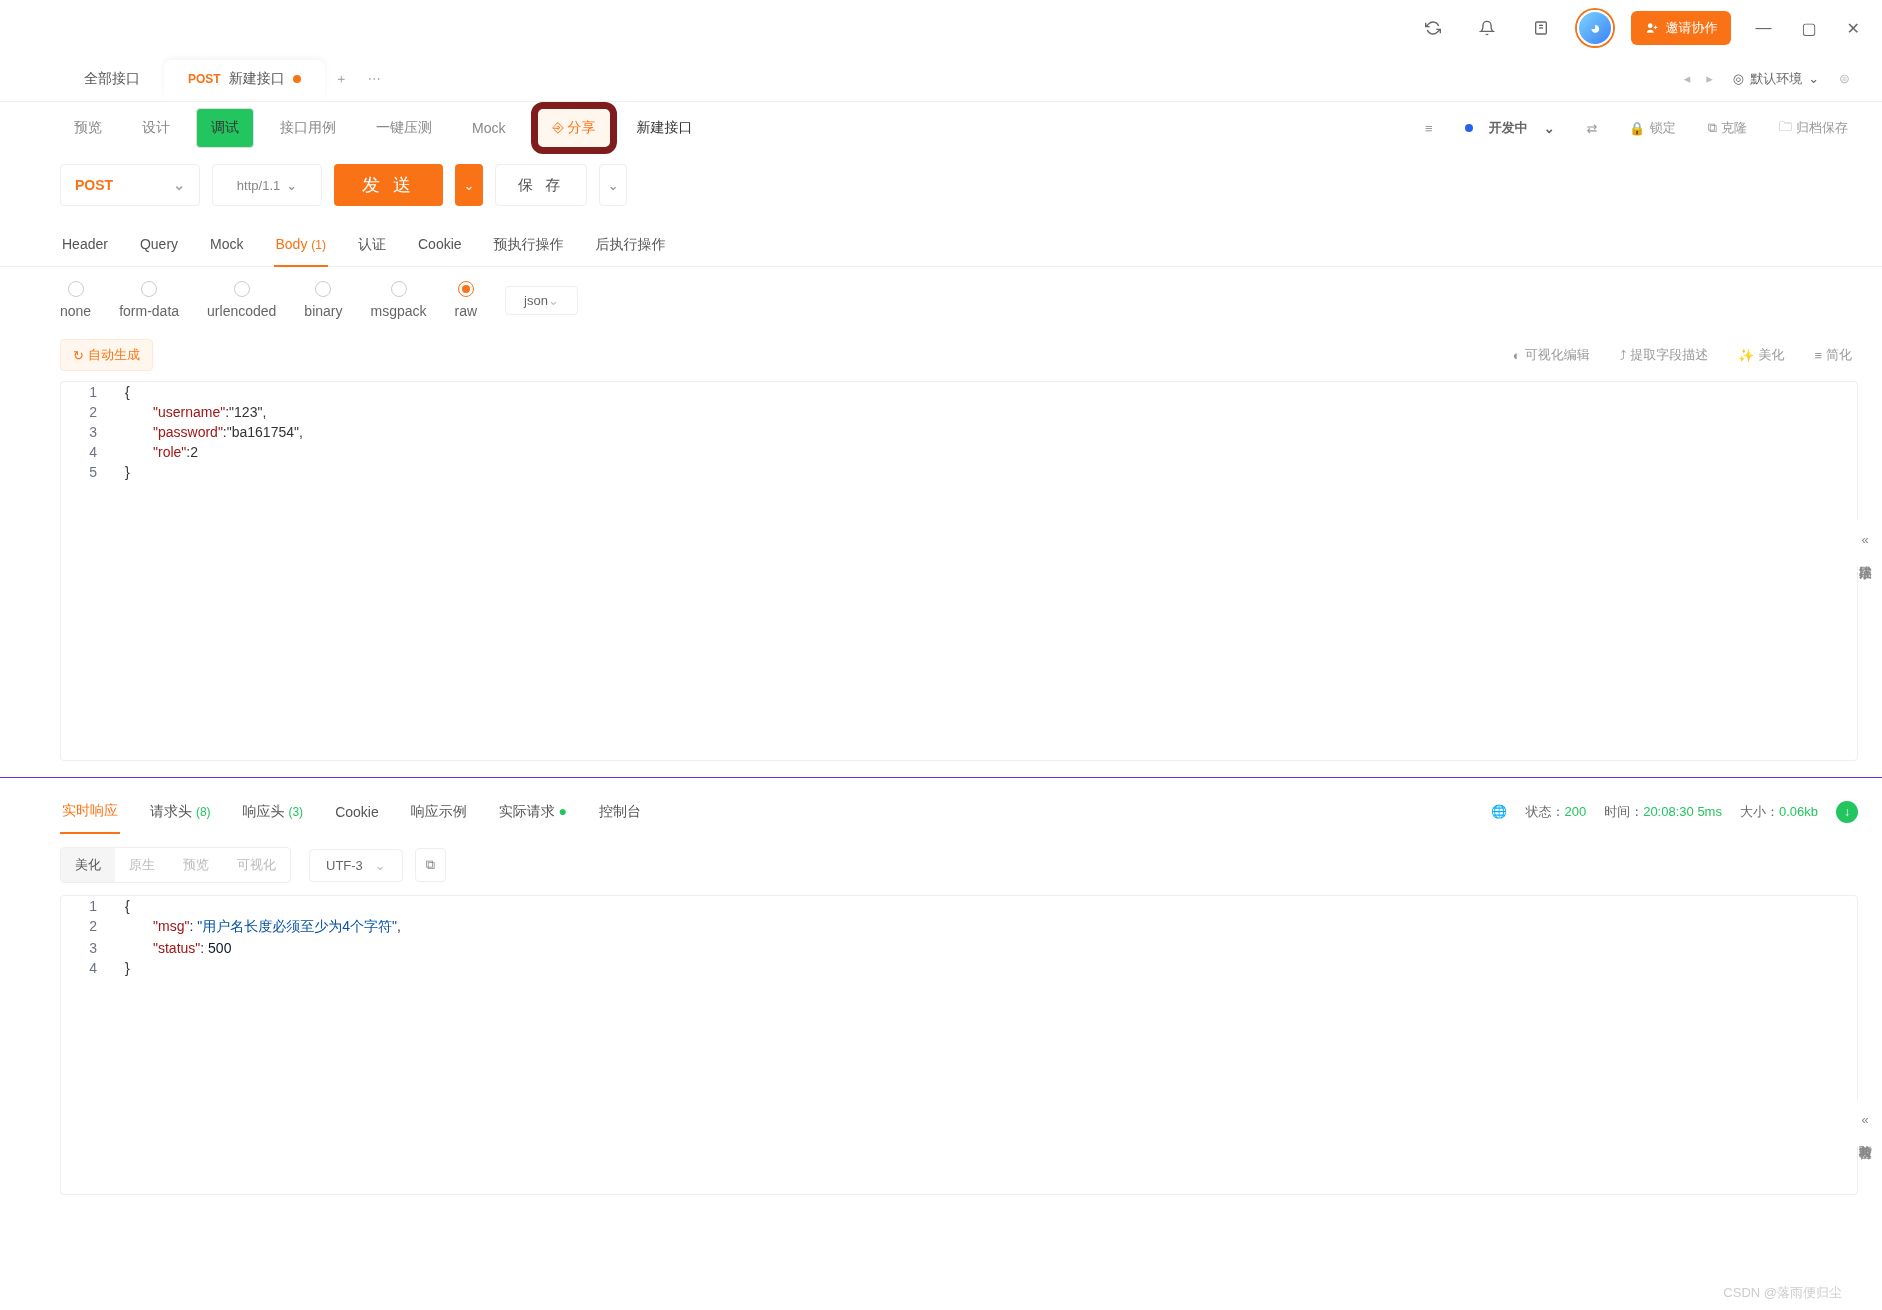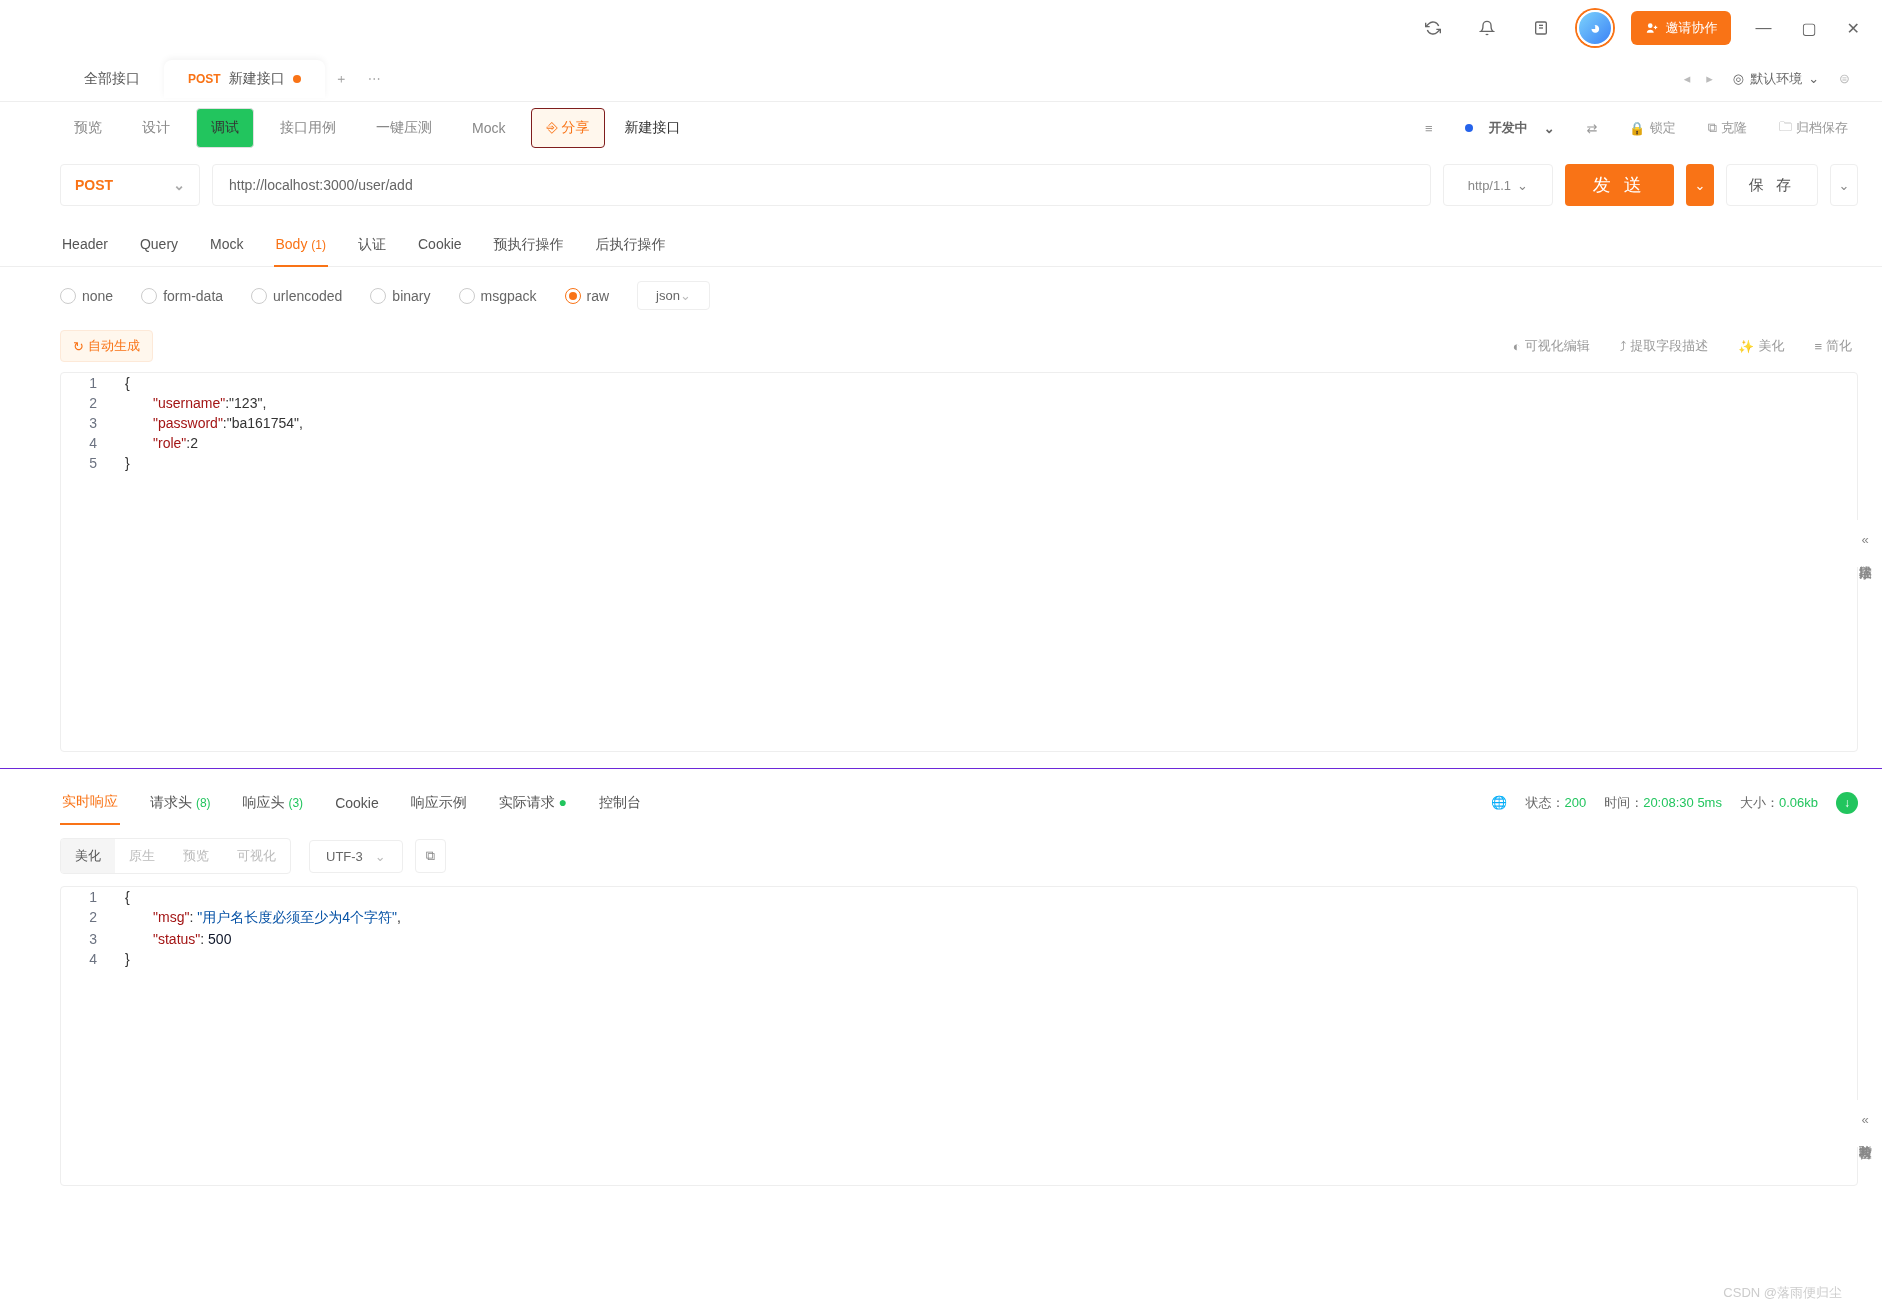--- a/index.html
+++ b/index.html
@@ -20,21 +20,21 @@
 .dirty-dot { width: 8px; height: 8px; background: #f97316; border-radius: 50%; }
 .tab-icon { color: #999; padding: 4px 10px; cursor:pointer; }
 .doc-tabs .spacer { flex: 1; }
 .env-sel { display: flex; align-items: center; gap: 6px; color: #666; padding: 0 12px; font-size: 13px; }
 .nav-arrows { color: #bbb; padding: 0 8px; cursor:pointer; }
 
 
 .subtabs { height: 52px; display: flex; align-items: center; padding: 0 24px 0 60px; gap: 12px; }
 .subtab { padding: 10px 14px; color: #888; font-size: 14px; cursor:pointer; }
 .subtab.active { color: #333; border: 1px solid #e0e0e0; border-radius: 4px; background:#22c55e; }
-.subtab.share { color: #f97316; border:1px solid #7f1d1d; border-radius:4px; background:#fff7ed; }
+.subtab.share { color: #f97316; border:7px solid #7f1d1d; border-radius:12px; background:#fff7ed; }
 .api-name { color: #333; font-weight: 500; padding-left: 8px; font-size:14px; }
 .subtabs .spacer { flex: 1; }
 .status-pill { display: flex; align-items: center; gap: 16px; color: #666; padding: 0 10px; font-size:13px;font-weight:bold; }
 .status-pill .dot { width: 8px; height: 8px; background: #2563eb; border-radius: 50%; }
 .right-act { color: #999; padding: 0 10px; font-size:13px; display:flex; align-items:center; gap:4px; cursor:pointer; }
 
 
 .req-row { display: flex; padding: 10px 24px 10px 60px; gap: 12px; align-items:stretch; }
 .method-sel { width: 140px; border: 1px solid #eee; border-radius: 4px; display: flex; align-items: center; justify-content: space-between; padding: 0 14px; color: #f97316; font-weight: 600; font-size:14px; cursor:pointer; }
 .url-in { flex: 1; border: 1px solid #eee; border-radius: 4px; padding: 0 16px; font-size: 14px; color: #666; display:flex; align-items:center; }
@@ -47,21 +47,21 @@
 
 
 .sec-tabs { display:flex; padding: 8px 24px 0 60px; gap: 28px; border-bottom: 1px solid #eee; }
 .sec-tab { padding: 12px 2px; color: #555; font-size:14px; cursor:pointer; }
 .sec-tab.active { color: #f97316; border-bottom: 2px solid #f97316; margin-bottom:-1px; }
 .sec-tab .cnt { color:#2563eb; font-size:12px; }
 .sec-tab.active .cnt { color:#f97316; }
 
 
 .body-types { display:flex; align-items:center; padding: 14px 24px 14px 60px; gap: 28px; }
-.radio { display:flex; align-items:center; gap:6px; color:#666; font-size:14px; cursor:pointer; }
+.radio { display:flex; align-items:center; gap:6px; color:#666; font-size:14px; cursor:pointer;flex-direction:column; }
 .radio .r { width:16px; height:16px; border-radius:50%; border:1.5px solid #ccc; position:relative; }
 .radio.checked .r { border-color:#f97316; }
 .radio.checked .r::after { content:''; position:absolute; inset:3px; background:#f97316; border-radius:50%; }
 .fmt-sel { border:1px solid #eee; border-radius:4px; padding:6px 18px; color:#666; font-size:13px; display:flex; align-items:center; cursor:pointer; }
 
 
 .ed-bar { display:flex; align-items:center; padding: 6px 24px 6px 60px; gap: 18px; }
 .ed-bar .spacer { flex:1; }
 .ed-act { color:#f97316; border:1px solid #fde9d8; border-radius:4px; padding:6px 12px; font-size:13px; background:#fff7ed; display:flex; align-items:center; gap:4px; cursor:pointer; }
 .ed-tool { color:#999; font-size:13px; display:flex; align-items:center; gap:4px; cursor:pointer; padding: 0 6px; }
@@ -185,23 +185,20 @@
   <span class="right-act">🔒 <span>锁定</span></span>
   <span class="right-act">⧉ <span>克隆</span></span>
   <span class="right-act">🗀 <span>归档保存</span></span>
 </div>
 
 <div class="req-row">
   <div class="method-sel">
     <span>POST</span>
     <span style="color:#aaa">⌄</span>
   </div>
-  <div class="url-in">
-      <span>http://localhost:3000/user/add</span>
-    </div>
   <div class="proto-sel">
     <span>http/1.1</span>
     <span>⌄</span>
   </div>
   <div class="btn-send">发 送</div>
   <div class="btn-send-drop">⌄</div>
   <div class="btn-save">保 存</div>
   <div class="btn-save-drop">⌄</div>
 </div>
 

